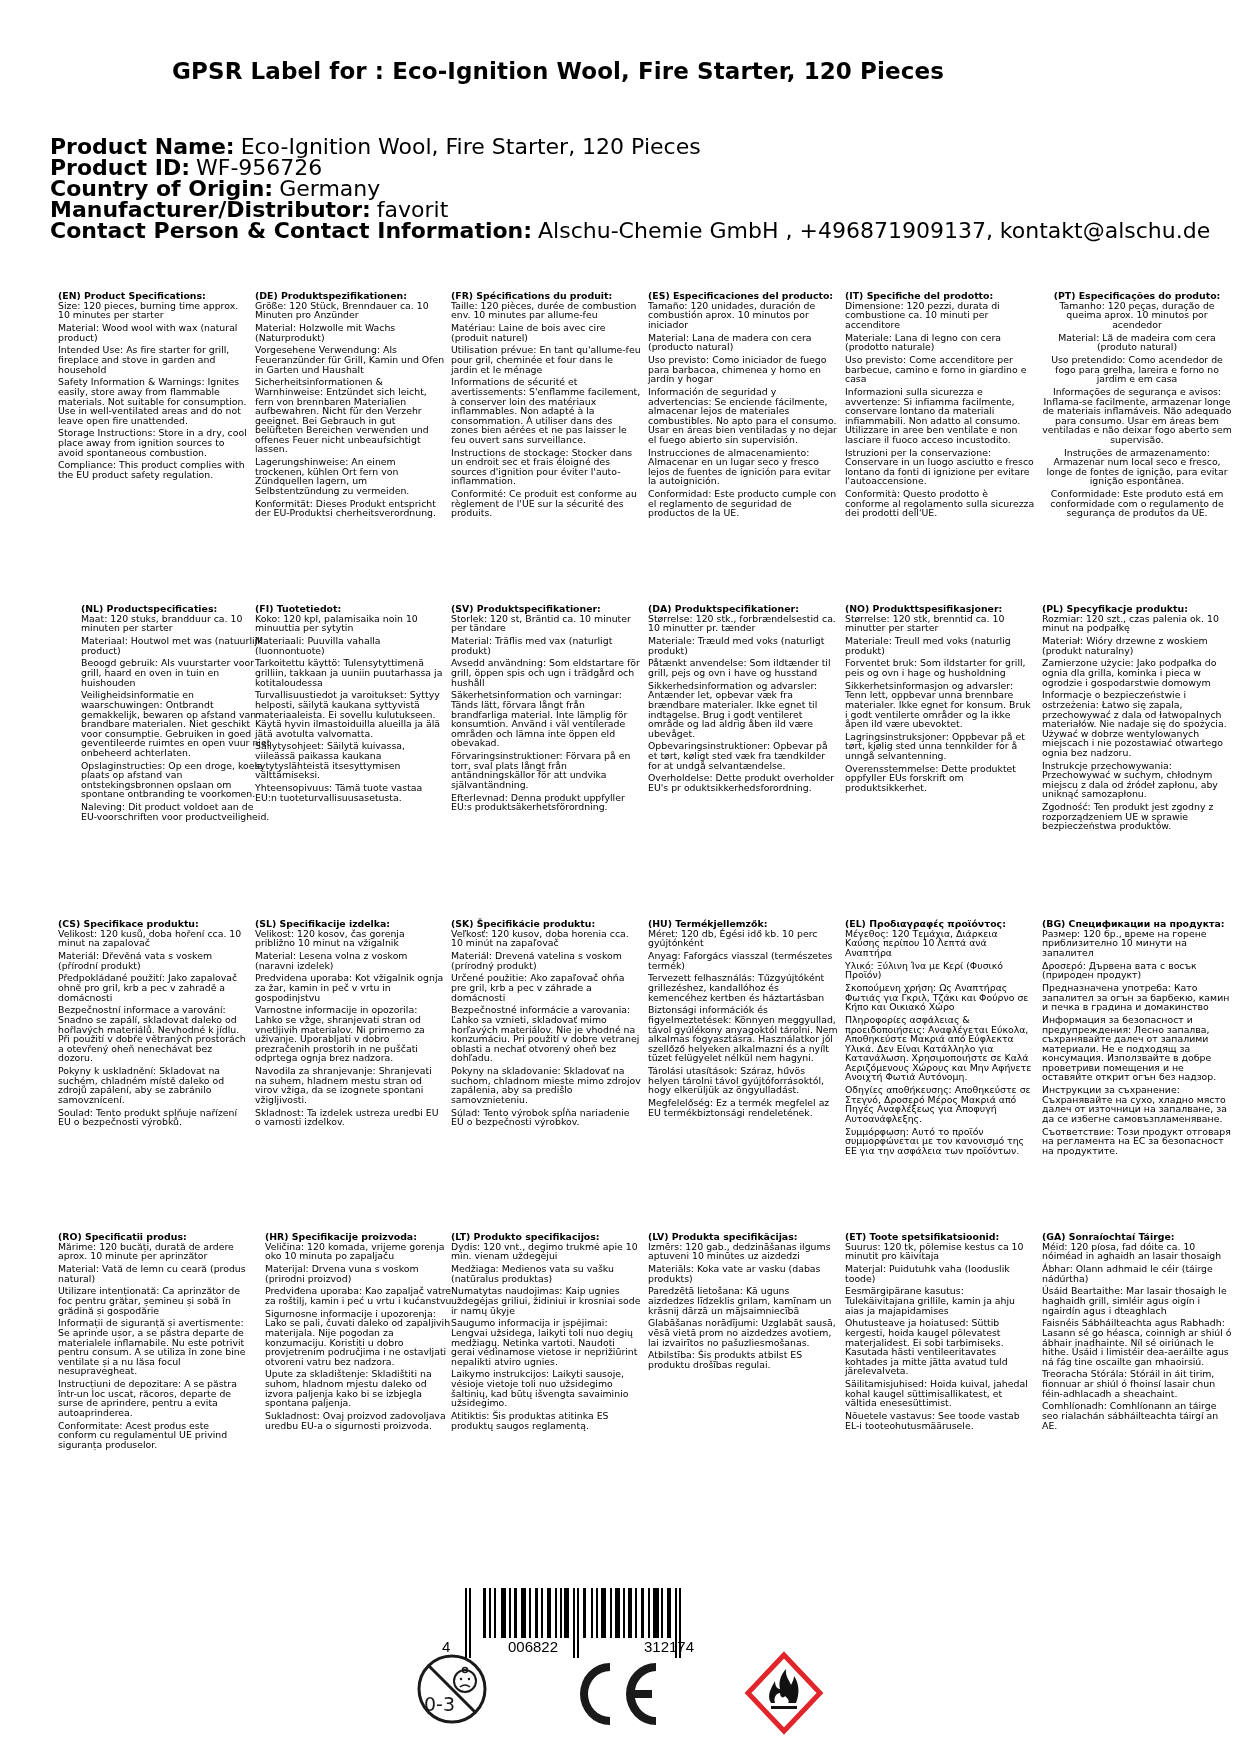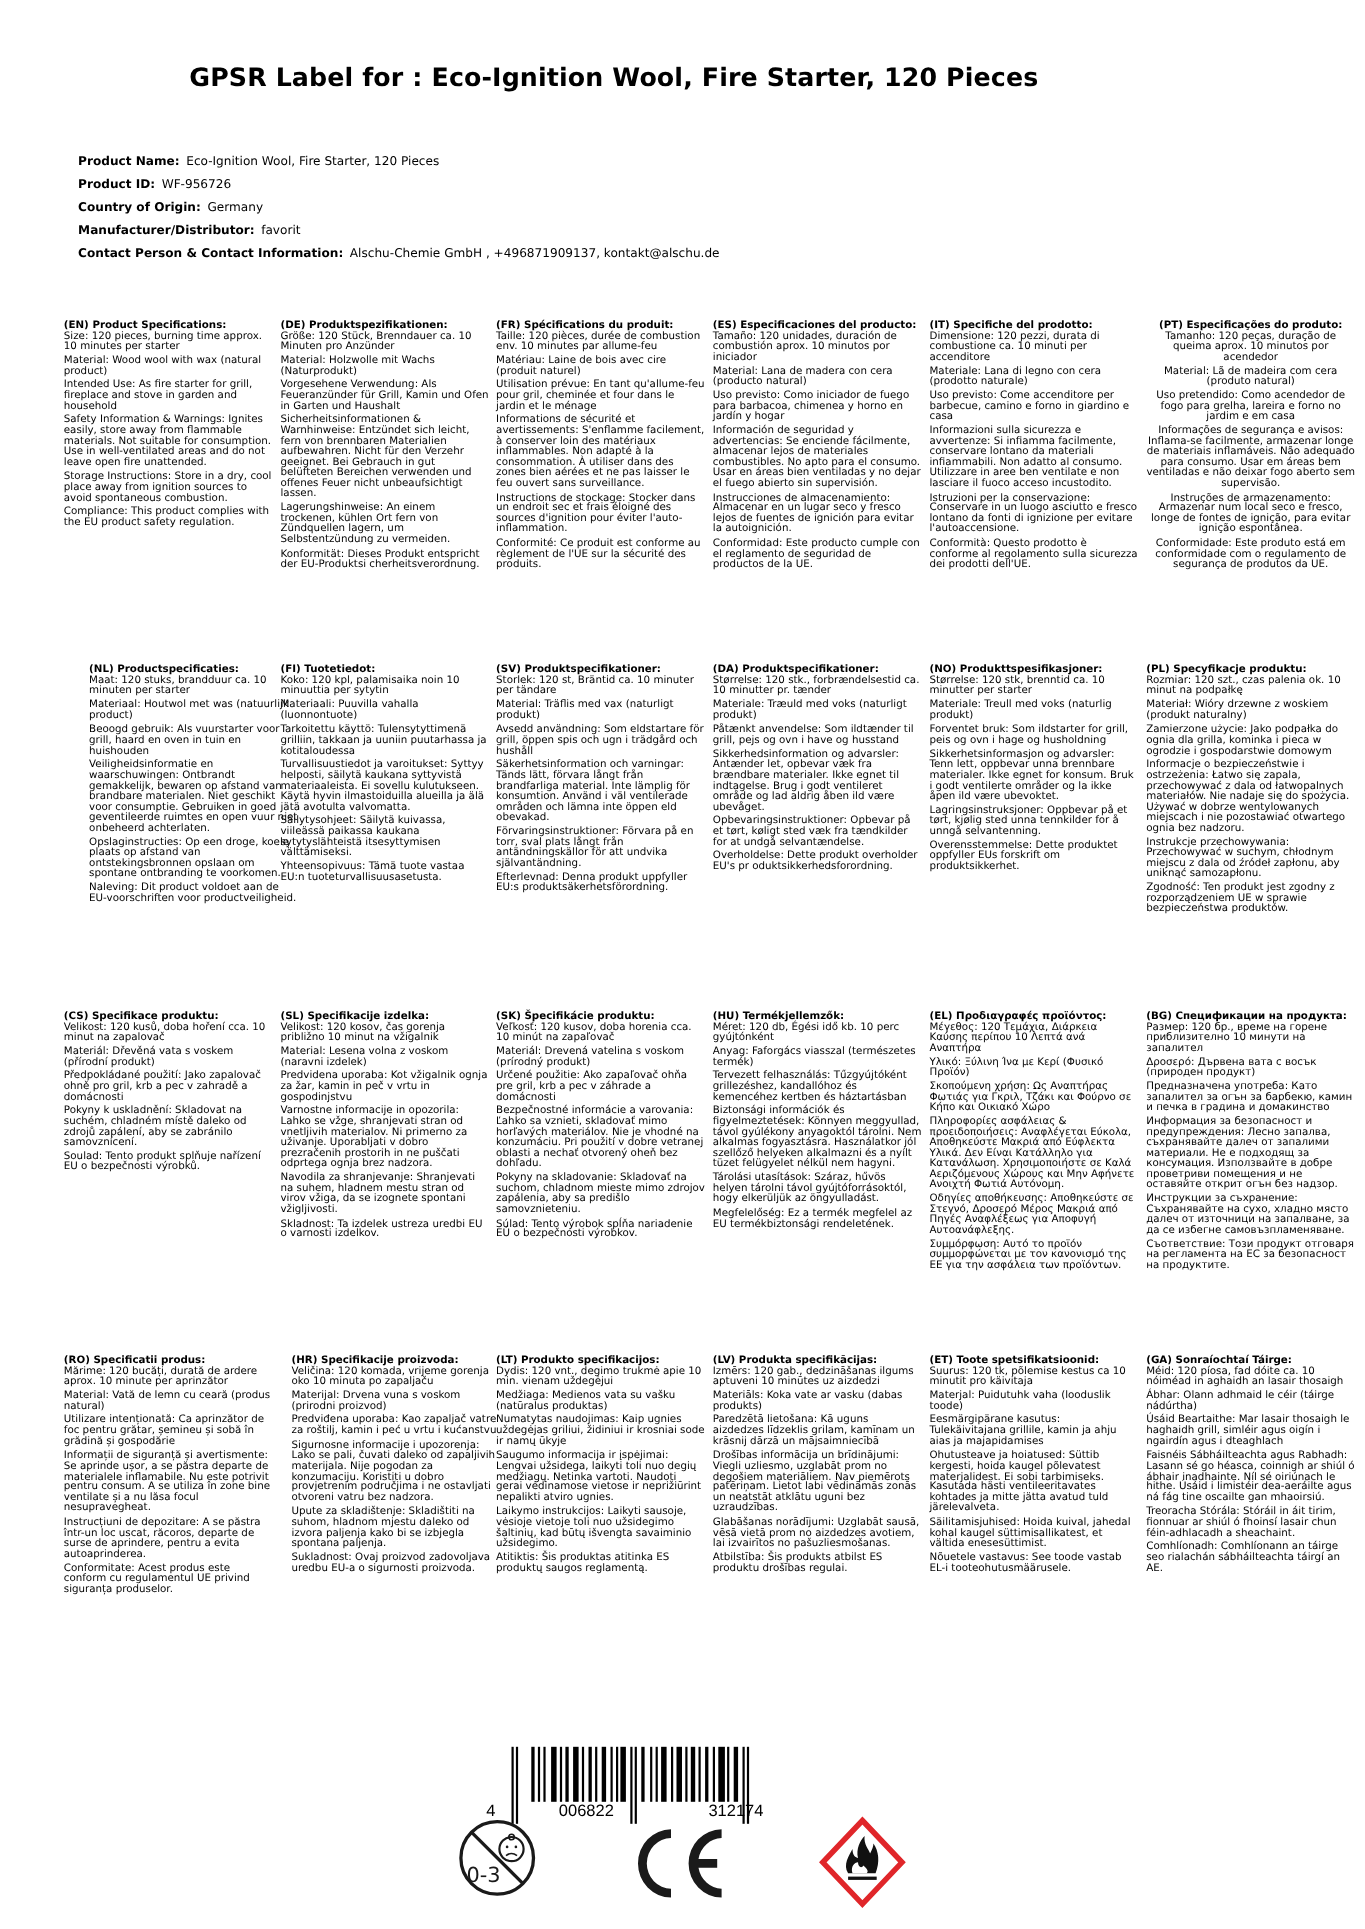--- a/index.html
+++ b/index.html
@@ -1,18 +1,18 @@
 <!DOCTYPE html>
 <html><head>
 <meta charset="utf-8">
 <style>
   html, body { margin: 0; padding: 0; background: #ffffff; }
   body { width: 1241px; height: 1754px; position: relative; font-family: "DejaVu Sans", sans-serif; color: #000; overflow: hidden; }
   .title { position: absolute; top: 58px; left: 0; width: 1116px; text-align: center; font-family: "DejaVu Sans", sans-serif; font-weight: bold; font-size: 23px; letter-spacing: 0.1px; }
-  .info { position: absolute; top: 136px; left: 71px; font-size: 11px; line-height: 21px; }
+  .info { position: absolute; top: 136px; left: 50px; font-size: 22px; line-height: 21px; }
   .info .row { white-space: nowrap; }
   .info .k { font-weight: bold; }
   .info .v { margin-left: 6px; }
   .grid { position: absolute; left: 58px; top: 291px; width: 1180px; }
   .grid-row { position: absolute; left: 0; width: 1180px; }
   .col { position: absolute; top: 0; width: 190px; font-size: 9.35px; line-height: 9.6px; }
   .col .h { font-weight: bold; }
   .col .p { margin-bottom: 3.2px; }
   .barcode-wrap { position: absolute; left: 432px; top: 1588px; width: 320px; height: 70px; }
   .bars { position: absolute; left: 33px; top: 0; height: 70px; width: 280px; }
@@ -145,20 +145,21 @@
         <div class="p">Instrukcje przechowywania: Przechowywać w suchym, chłodnym miejscu z dala od źródeł zapłonu, aby uniknąć samozapłonu.</div>
         <div class="p">Zgodność: Ten produkt jest zgodny z rozporządzeniem UE w sprawie bezpieczeństwa produktów.</div>
       </div>
     </div>
     <div class="grid-row" style="top: 628px;">
       <div class="col" style="left: 0px;">
         <div class="h">(CS) Specifikace produktu:</div>
         <div class="p">Velikost: 120 kusů, doba hoření cca. 10 minut na zapalovač</div>
         <div class="p">Materiál: Dřevěná vata s voskem (přírodní produkt)</div>
         <div class="p">Předpokládané použití: Jako zapalovač ohně pro gril, krb a pec v zahradě a domácnosti</div>
+        <div class="p">Bezpečnostní informace a varování: Snadno se zapálí, skladovat daleko od hořlavých materiálů. Nevhodné k jídlu. Při použití v dobře větraných prostorách a otevřený oheň nenechávat bez dozoru.</div>
         <div class="p">Pokyny k uskladnění: Skladovat na suchém, chladném místě daleko od zdrojů zapálení, aby se zabránilo samovznícení.</div>
         <div class="p">Soulad: Tento produkt splňuje nařízení EU o bezpečnosti výrobků.</div>
       </div>
       <div class="col" style="left: 197px;">
         <div class="h">(SL) Specifikacije izdelka:</div>
         <div class="p">Velikost: 120 kosov, čas gorenja približno 10 minut na vžigalnik</div>
         <div class="p">Material: Lesena volna z voskom (naravni izdelek)</div>
         <div class="p">Predvidena uporaba: Kot vžigalnik ognja za žar, kamin in peč v vrtu in gospodinjstvu</div>
         <div class="p">Varnostne informacije in opozorila: Lahko se vžge, shranjevati stran od vnetljivih materialov. Ni primerno za uživanje. Uporabljati v dobro prezračenih prostorih in ne puščati odprtega ognja brez nadzora.</div>
         <div class="p">Navodila za shranjevanje: Shranjevati na suhem, hladnem mestu stran od virov vžiga, da se izognete spontani vžigljivosti.</div>
@@ -227,21 +228,20 @@
         <div class="p">Numatytas naudojimas: Kaip ugnies uždegėjas griliui, židiniui ir krosniai sode ir namų ūkyje</div>
         <div class="p">Saugumo informacija ir įspėjimai: Lengvai užsidega, laikyti toli nuo degių medžiagų. Netinka vartoti. Naudoti gerai vėdinamose vietose ir neprižiūrint nepalikti atviro ugnies.</div>
         <div class="p">Laikymo instrukcijos: Laikyti sausoje, vėsioje vietoje toli nuo užsidegimo šaltinių, kad būtų išvengta savaiminio užsidegimo.</div>
         <div class="p">Atitiktis: Šis produktas atitinka ES produktų saugos reglamentą.</div>
       </div>
       <div class="col" style="left: 590px;">
         <div class="h">(LV) Produkta specifikācijas:</div>
         <div class="p">Izmērs: 120 gab., dedzināšanas ilgums aptuveni 10 minūtes uz aizdedzi</div>
         <div class="p">Materiāls: Koka vate ar vasku (dabas produkts)</div>
         <div class="p">Paredzētā lietošana: Kā uguns aizdedzes līdzeklis grilam, kamīnam un krāsnij dārzā un mājsaimniecībā</div>
-        <div class="p">Drošības informācija un brīdinājumi: Viegli uzliesmo, uzglabāt prom no degošiem materiāliem. Nav piemērots patēriņam. Lietot labi vēdināmās zonās un neatstāt atklātu uguni bez uzraudzības.</div>
         <div class="p">Glabāšanas norādījumi: Uzglabāt sausā, vēsā vietā prom no aizdedzes avotiem, lai izvairītos no pašuzliesmošanas.</div>
         <div class="p">Atbilstība: Šis produkts atbilst ES produktu drošības regulai.</div>
       </div>
       <div class="col" style="left: 787px;">
         <div class="h">(ET) Toote spetsifikatsioonid:</div>
         <div class="p">Suurus: 120 tk, põlemise kestus ca 10 minutit pro käivitaja</div>
         <div class="p">Materjal: Puidutuhk vaha (looduslik toode)</div>
         <div class="p">Eesmärgipärane kasutus: Tulekäivitajana grillile, kamin ja ahju aias ja majapidamises</div>
         <div class="p">Ohutusteave ja hoiatused: Süttib kergesti, hoida kaugel põlevatest materjalidest. Ei sobi tarbimiseks. Kasutada hästi ventileeritavates kohtades ja mitte jätta avatud tuld järelevalveta.</div>
         <div class="p">Säilitamisjuhised: Hoida kuival, jahedal kohal kaugel süttimisallikatest, et vältida enesesüttimist.</div>

